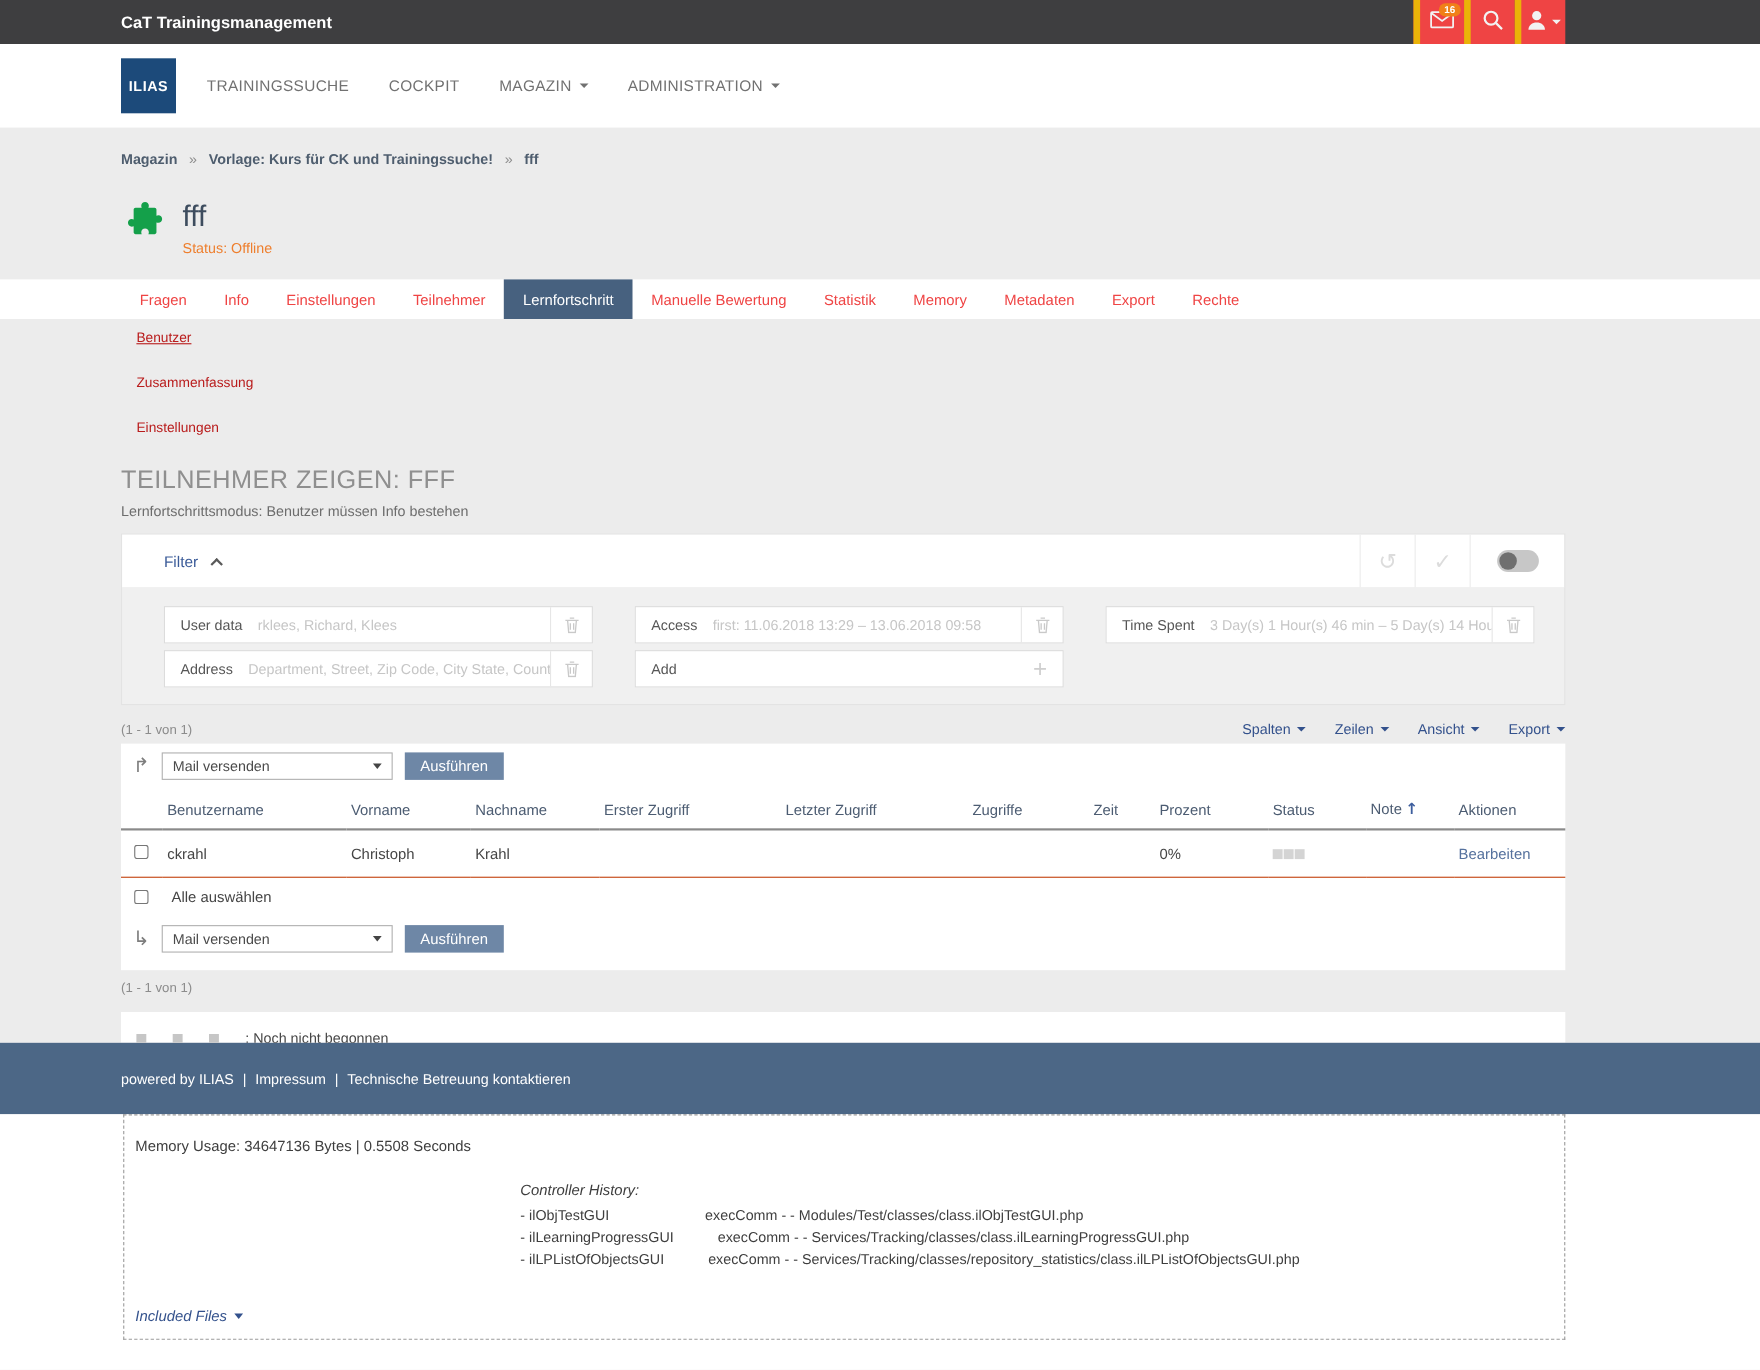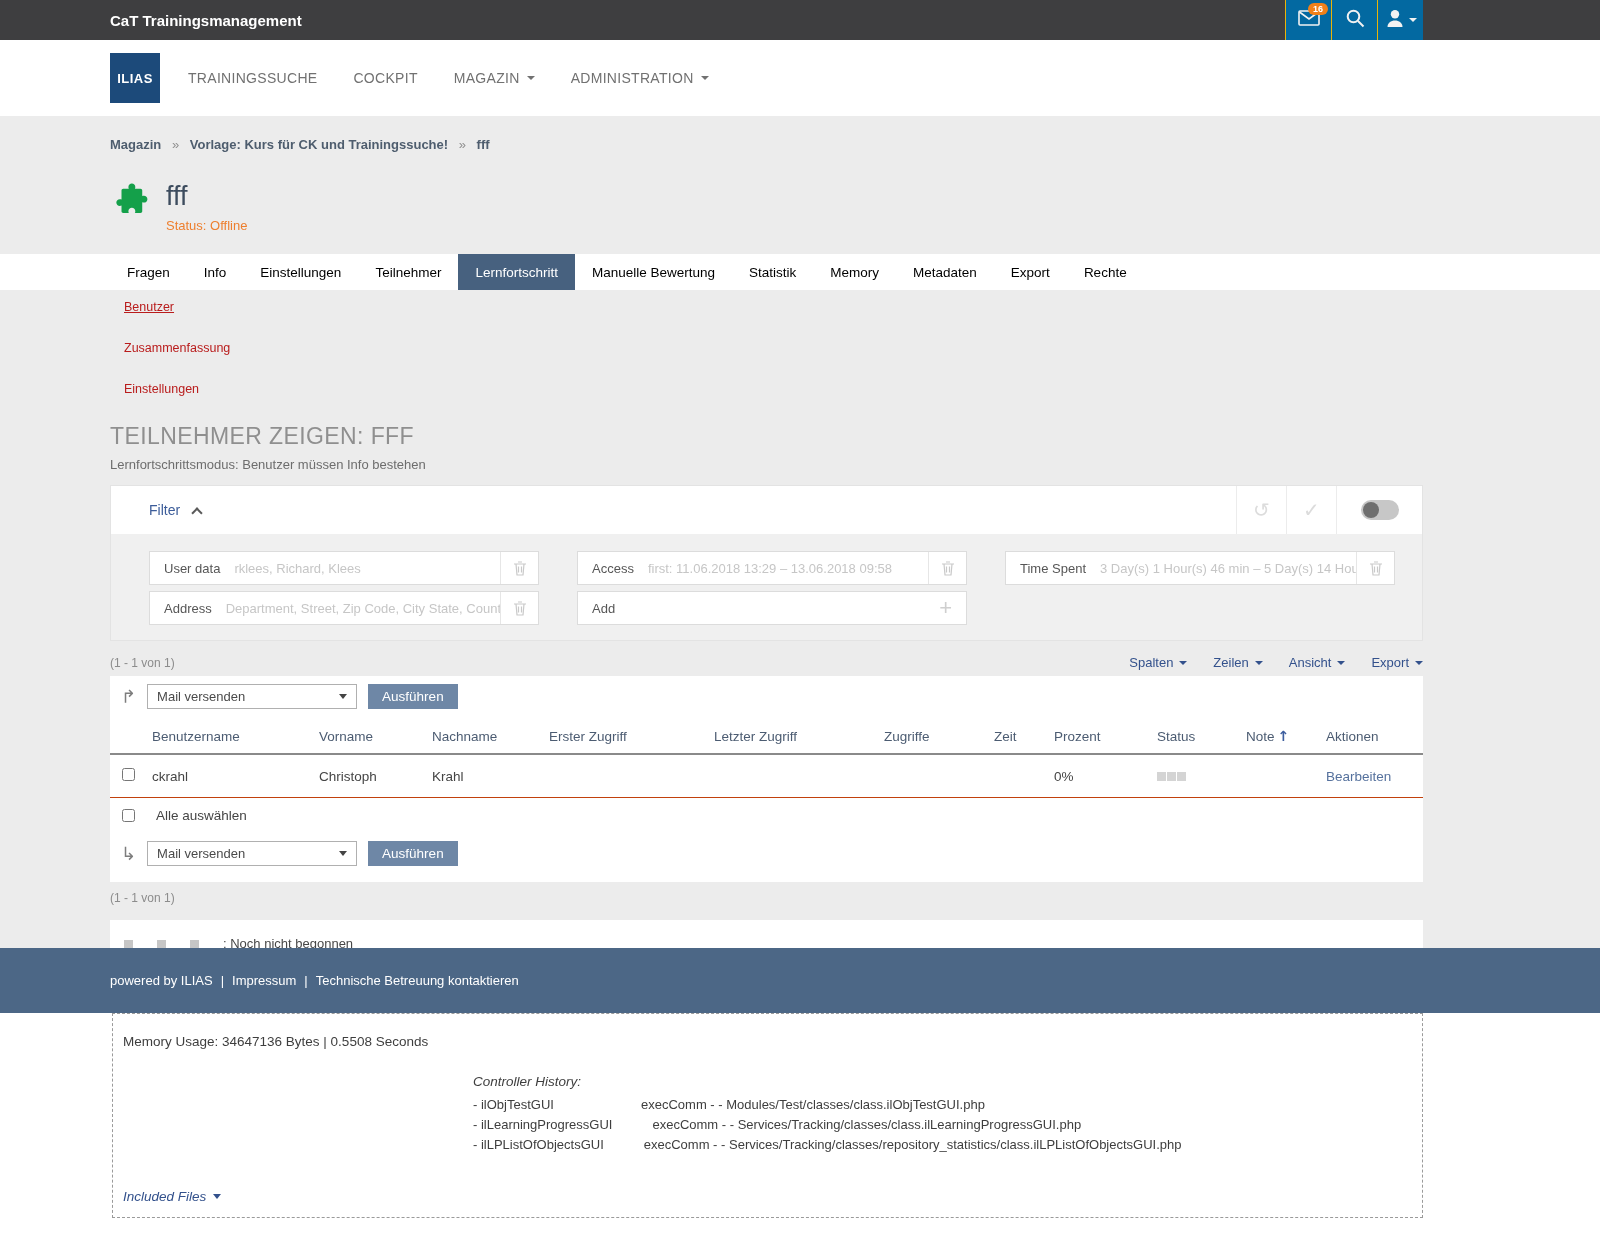--- a/index.html
+++ b/index.html
@@ -4,21 +4,21 @@
 <style>
   * { box-sizing: border-box; margin: 0; padding: 0; }
   html,body { width:1600px; height:1245px; overflow:hidden; background:#fff;
     font-family:"Liberation Sans", sans-serif; }
   .glyph { font-family:"DejaVu Sans", sans-serif; }
 
   
   .topbar { height:40px; background:#3e3e40; display:flex; align-items:center; }
   .topbar-title { margin-left:110px; color:#ffffff; font-size:15px; font-weight:bold; }
   .topbar-icons { margin-left:auto; margin-right:177px; display:flex; height:40px; }
-  .tb-btn { width:46px; height:40px; background:#0369a1; border-left:1px solid #eab308;
+  .tb-btn { width:46px; height:40px; background:#ef4444; border-left:6px solid #eab308;
     display:flex; align-items:center; justify-content:center; position:relative; cursor:pointer; }
   .badge { position:absolute; top:3px; right:3px; background:#f08018; color:#fff;
     font-size:9px; font-weight:bold; border-radius:8px; padding:1px 5px; line-height:10px; }
   .tb-caret { width:0; height:0; border-left:4px solid transparent; border-right:4px solid transparent;
     border-top:4px solid #f2f2f2; margin-left:4px; }
 
   
   .navbar { height:76px; background:#fff; display:flex; align-items:center; }
   .logo { width:50px; height:50px; background:#1c4a7a; margin-left:110px; color:#fff;
     display:flex; align-items:center; justify-content:center; font-size:13px; font-weight:bold;
@@ -37,21 +37,21 @@
   .crumb-last { cursor:default; }
 
   .title-block { margin:29px 0 0 112px; display:flex; }
   .puzzle-fill { fill:#14a04a; }
   .title-texts { margin-left:16px; }
   .obj-title { font-size:27px; color:#3d4c5e; font-weight:normal; line-height:30px; }
   .obj-status { margin-top:7px; font-size:13px; color:#ee7f2e; }
 
   
   .tabstrip { background:#fff; margin-top:21px; height:36px; display:flex; padding-left:110px; }
-  .tab { padding:0 17px; display:flex; align-items:center; font-size:13.5px; color:#000000; cursor:pointer; }
+  .tab { padding:0 17px; display:flex; align-items:center; font-size:13.5px; color:#ef4444; cursor:pointer; }
   .tab.active { background:#47617f; color:#fff; }
   .subtabs { padding:10px 0 0 124px; display:flex; gap:27px; font-size:12.5px; color:#b91c1c;flex-direction:column; }
   .subtab { cursor:pointer; }
   .subtab.active { text-decoration:underline; }
 
   .section-head { margin:27px 0 0 110px; }
   .section-head h1 { font-size:23px; color:#8f8f8f; font-weight:normal; letter-spacing:.4px; }
   .section-head p { font-size:13px; color:#6d6d6d; margin-top:7px; }
 
   

